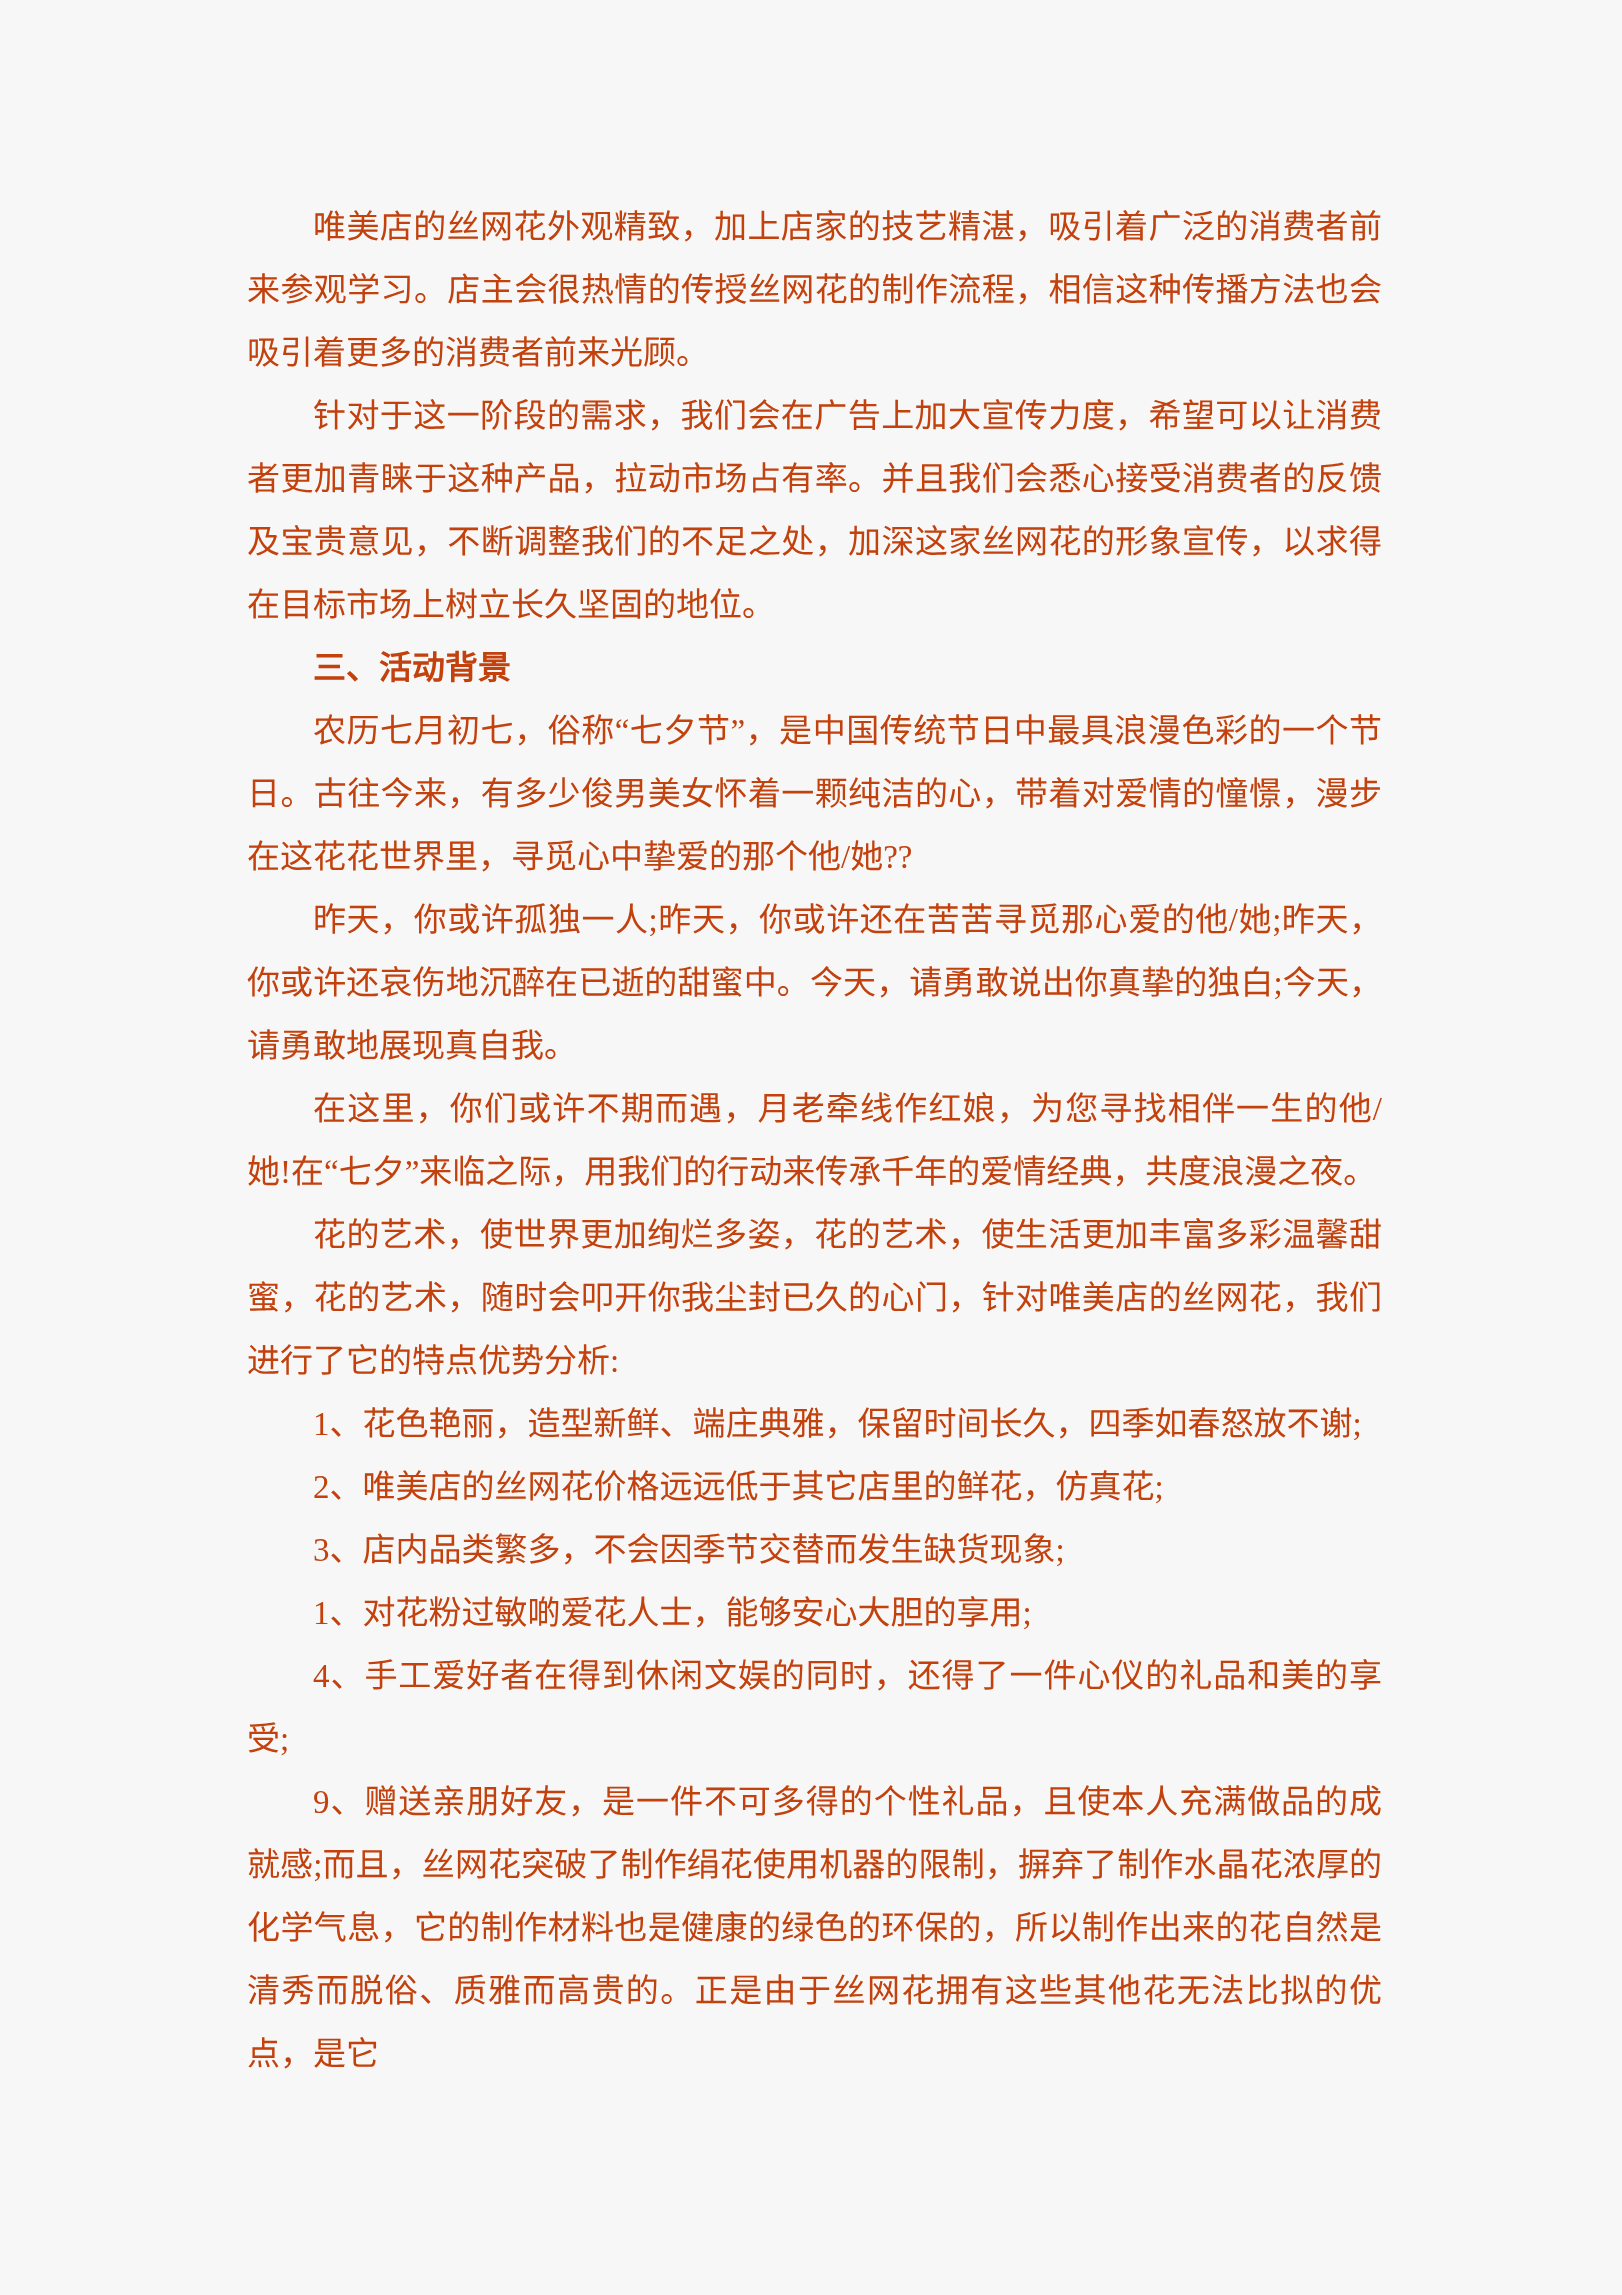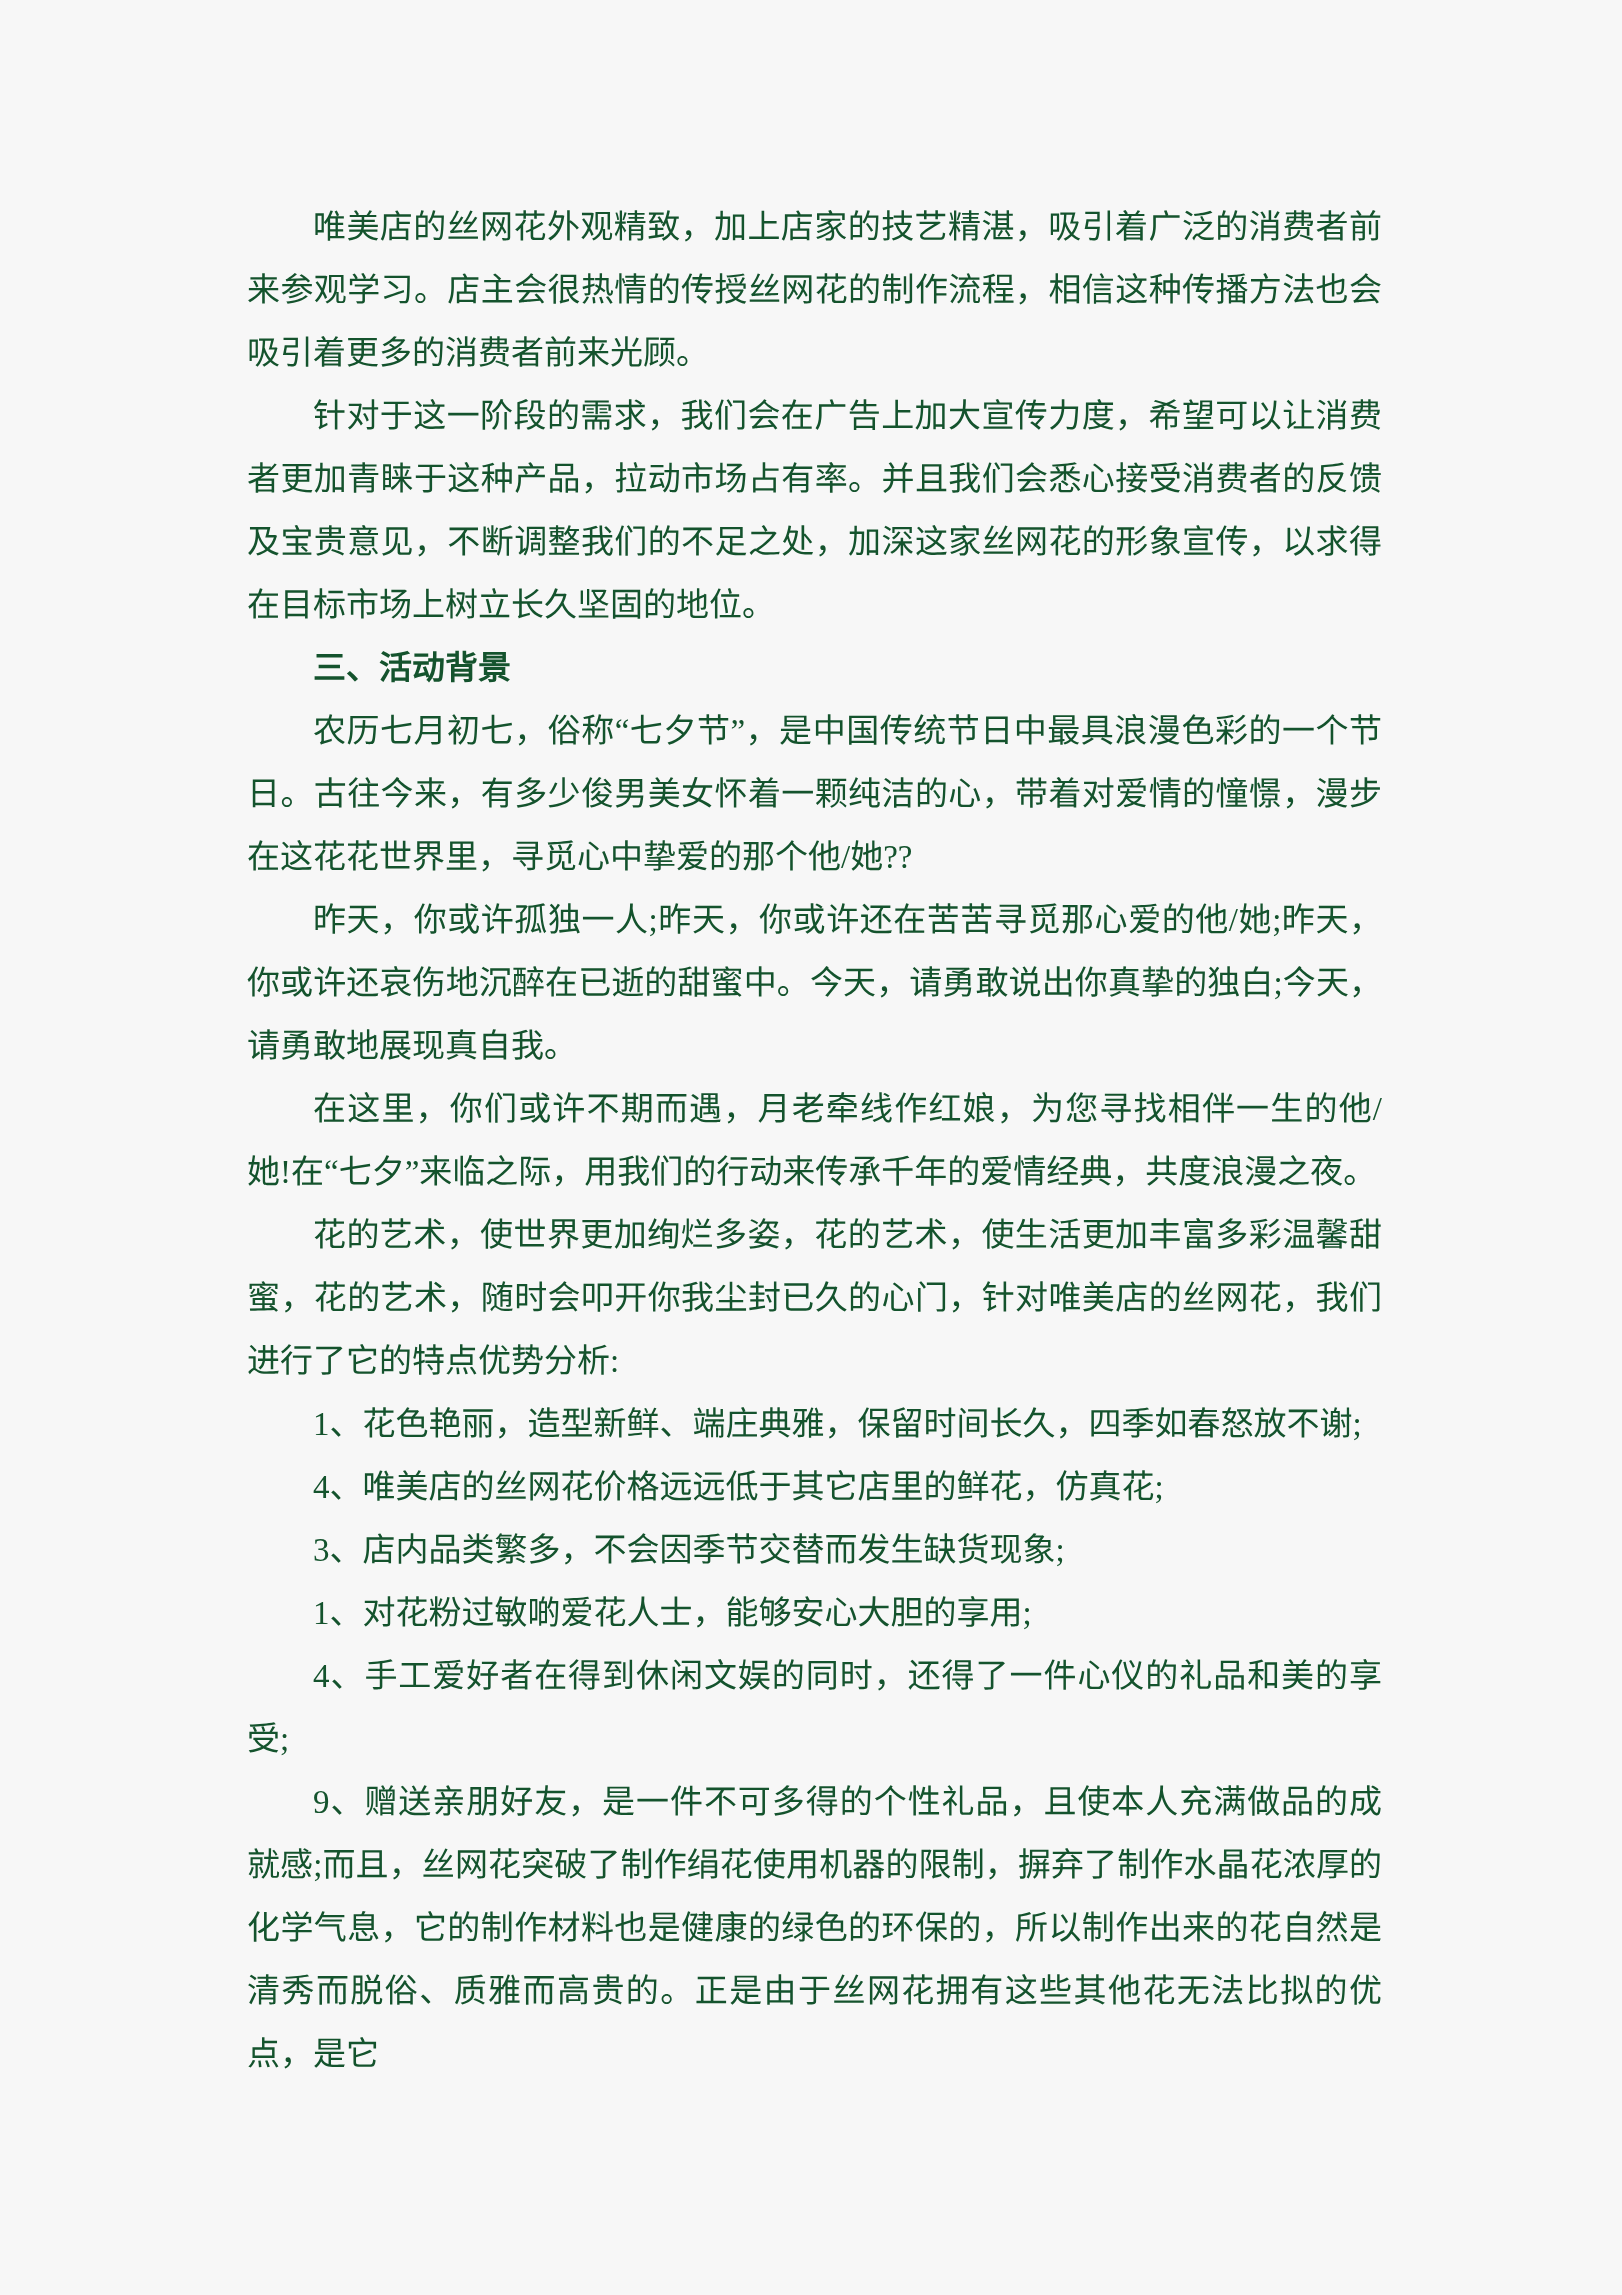--- a/index.html
+++ b/index.html
@@ -30,28 +30,28 @@
     padding: 0;
     text-indent: 2em;
   }
   .page-text p.heading {
     font-weight: bold; 
   }
 </style>
 </head>
 <body style="background: rgb(247, 247, 247);">
 
-<main class="page-text" style="color: #14532d;">
+<main class="page-text" style="color: #c2410c;">
   <p>唯美店的丝网花外观精致，加上店家的技艺精湛，吸引着广泛的消费者前来参观学习。店主会很热情的传授丝网花的制作流程，相信这种传播方法也会吸引着更多的消费者前来光顾。</p>
   <p>针对于这一阶段的需求，我们会在广告上加大宣传力度，希望可以让消费者更加青睐于这种产品，拉动市场占有率。并且我们会悉心接受消费者的反馈及宝贵意见，不断调整我们的不足之处，加深这家丝网花的形象宣传，以求得在目标市场上树立长久坚固的地位。</p>
   <p class="heading">三、活动背景</p>
   <p>农历七月初七，俗称“七夕节”，是中国传统节日中最具浪漫色彩的一个节日。古往今来，有多少俊男美女怀着一颗纯洁的心，带着对爱情的憧憬，漫步在这花花世界里，寻觅心中挚爱的那个他/她??</p>
   <p>昨天，你或许孤独一人;昨天，你或许还在苦苦寻觅那心爱的他/她;昨天，你或许还哀伤地沉醉在已逝的甜蜜中。今天，请勇敢说出你真挚的独白;今天，请勇敢地展现真自我。</p>
   <p>在这里，你们或许不期而遇，月老牵线作红娘，为您寻找相伴一生的他/她!在“七夕”来临之际，用我们的行动来传承千年的爱情经典，共度浪漫之夜。</p>
   <p>花的艺术，使世界更加绚烂多姿，花的艺术，使生活更加丰富多彩温馨甜蜜，花的艺术，随时会叩开你我尘封已久的心门，针对唯美店的丝网花，我们进行了它的特点优势分析:</p>
   <p>1、花色艳丽，造型新鲜、端庄典雅，保留时间长久，四季如春怒放不谢;</p>
-  <p>4、唯美店的丝网花价格远远低于其它店里的鲜花，仿真花;</p>
+  <p>2、唯美店的丝网花价格远远低于其它店里的鲜花，仿真花;</p>
   <p>3、店内品类繁多，不会因季节交替而发生缺货现象;</p>
   <p>1、对花粉过敏啲爱花人士，能够安心大胆的享用;</p>
   <p>4、手工爱好者在得到休闲文娱的同时，还得了一件心仪的礼品和美的享受;</p>
   <p>9、赠送亲朋好友，是一件不可多得的个性礼品，且使本人充满做品的成就感;而且，丝网花突破了制作绢花使用机器的限制，摒弃了制作水晶花浓厚的化学气息，它的制作材料也是健康的绿色的环保的，所以制作出来的花自然是清秀而脱俗、质雅而高贵的。正是由于丝网花拥有这些其他花无法比拟的优点，是它</p>
 </main>
 
 
 </body></html>

